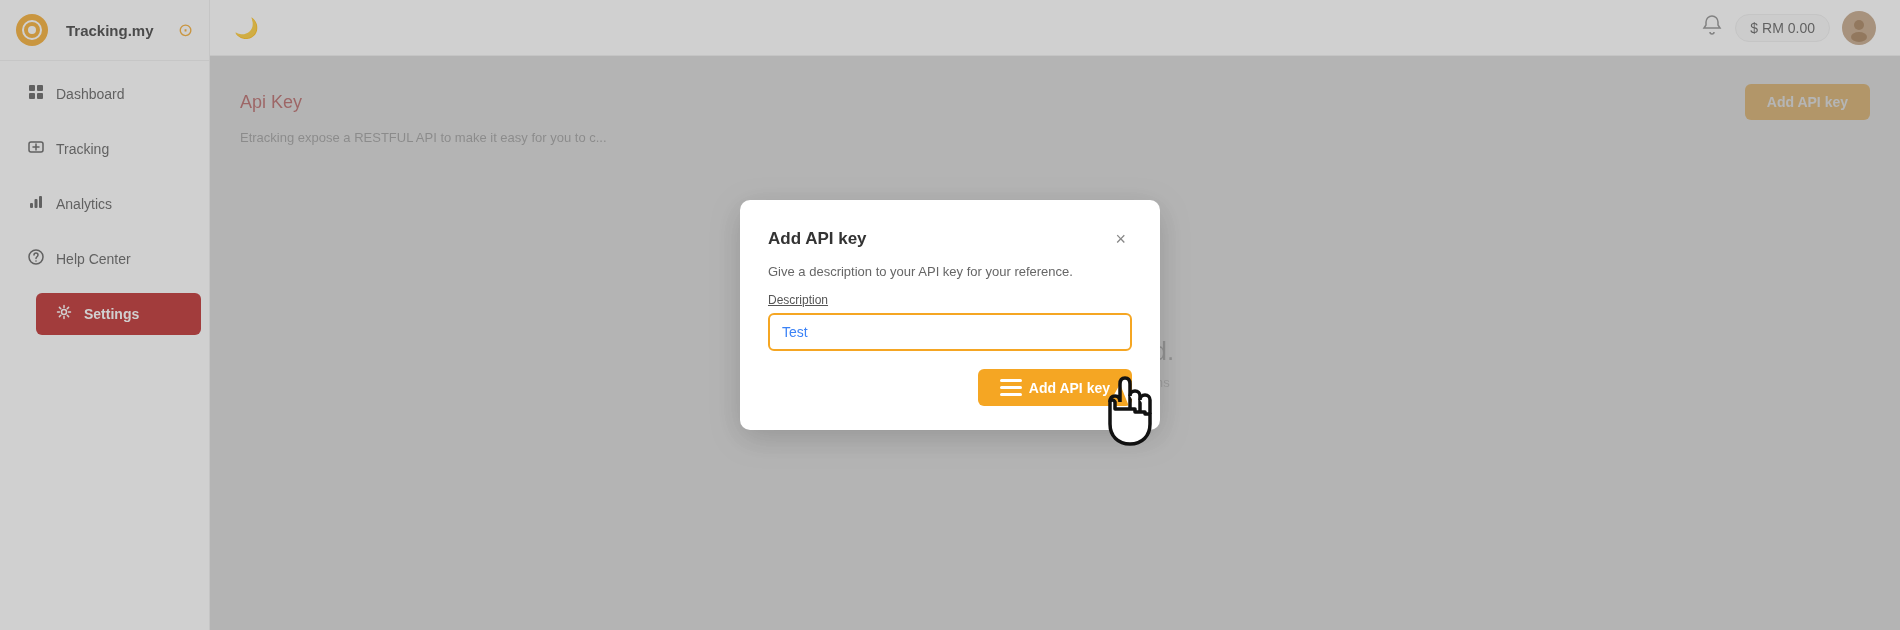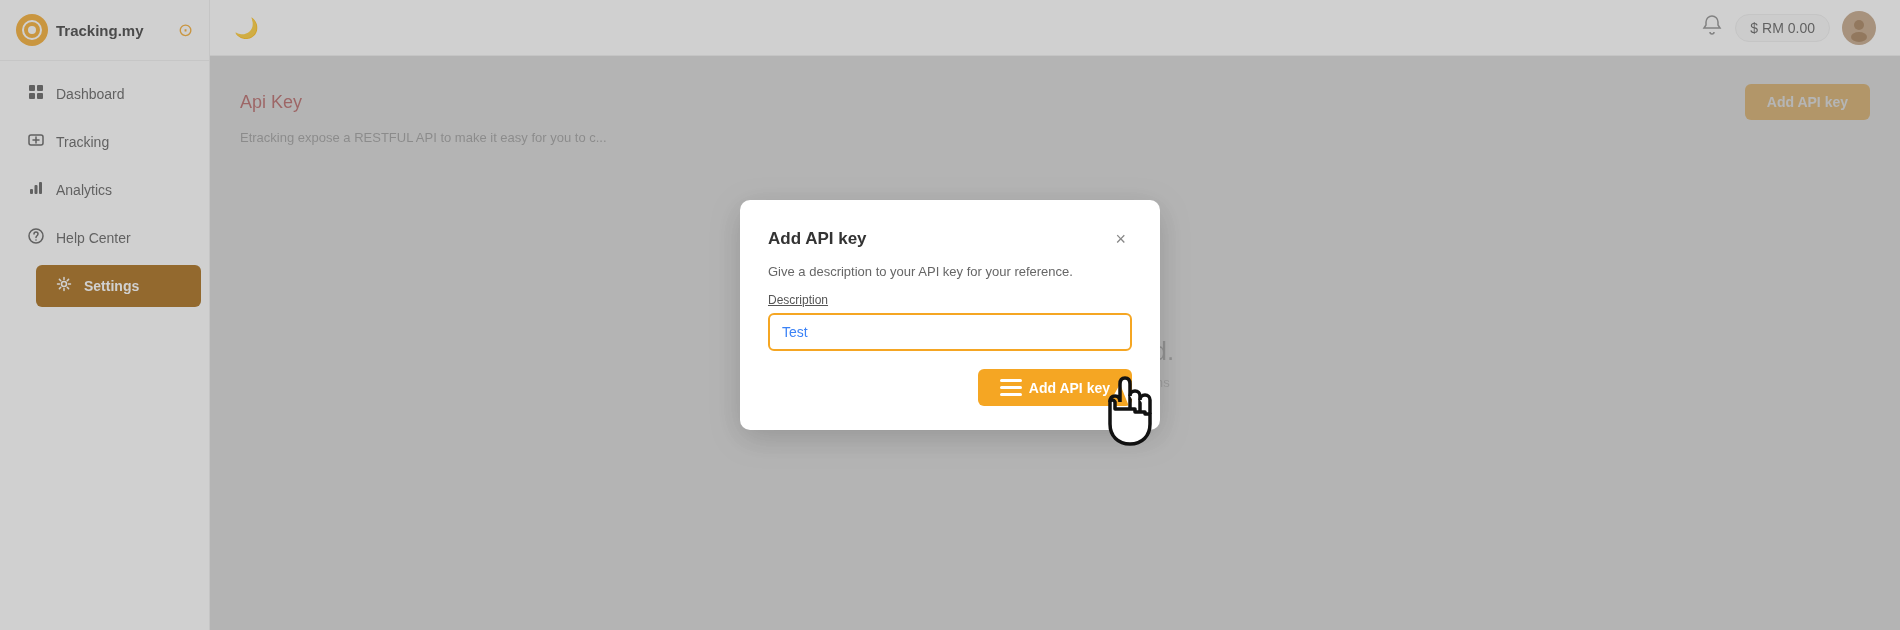--- a/index.html
+++ b/index.html
@@ -32,46 +32,47 @@
       align-items: center;
       justify-content: center;
       font-weight: bold;
       color: #fff;
       font-size: 14px;
     }
     .logo-text {
       font-weight: 700;
       color: #333;
       font-size: 15px;
+      margin-left: 10px;
     }
     .logo-settings-icon {
       margin-left: auto;
       color: #f5a623;
       font-size: 18px;
     }
     .nav-items {
       display: flex;
       flex-direction: column;
       padding: 10px 0;
-      gap: 2px;
+      gap: 9px;
     }
     .nav-item {
       display: flex;
       align-items: center;
       gap: 10px;
       padding: 11px 18px;
       cursor: pointer;
       border-radius: 6px;
       margin: 2px 8px;
       color: #555;
       font-size: 14px;
       transition: background 0.15s;
     }
     .nav-item.active {
-      background: #a16207;
+      background: #b91c1c;
       color: #fff;
       font-weight: 600;
       margin-left: 36px;
     }
     .nav-item .nav-icon {
       font-size: 16px;
       width: 20px;
       text-align: center;
     }
 

